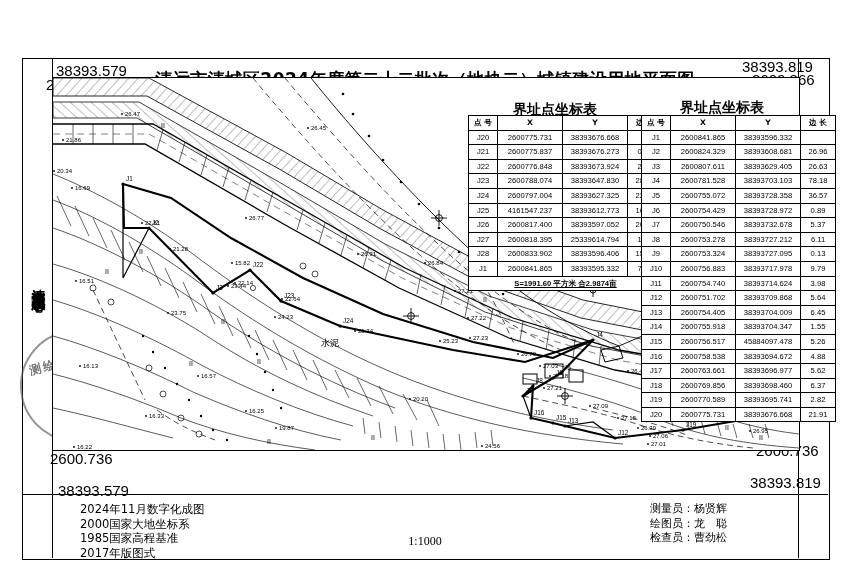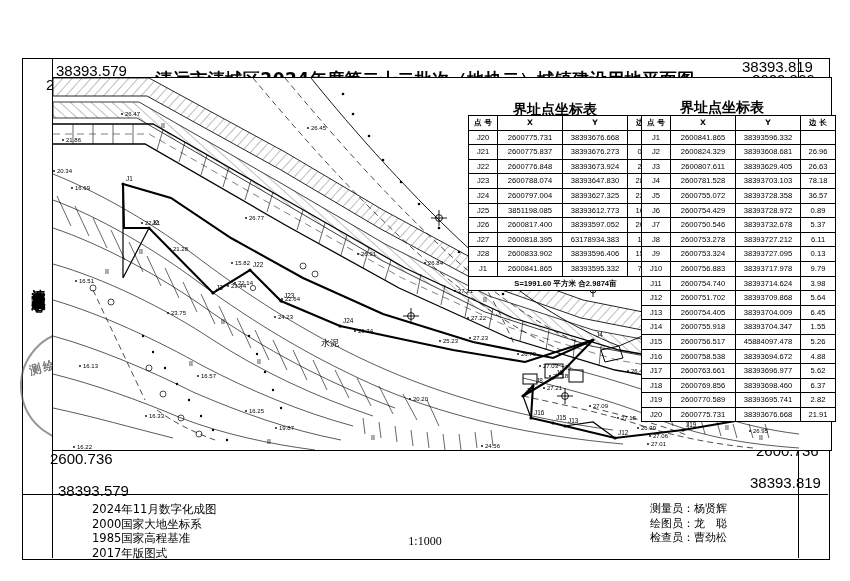--- a/index.html
+++ b/index.html
@@ -9,21 +9,21 @@
 
   
   .title{position:absolute;left:0;top:25px;width:850px;text-align:center;
          font-size:17px;font-weight:bold;letter-spacing:.5px;
          font-family:"DejaVu Sans",sans-serif;margin-top:43px;}
 
   
   .frame-outer{position:absolute;left:22px;top:58px;width:806px;height:500px;
                border:1.6px solid #000;}
   .map-frame{position:absolute;left:52px;top:77px;width:746px;height:372px;
-             border:1.4px solid #000;overflow:hidden;background:#fff;padding-left:32px;}
+             border:1.4px solid #000;overflow:hidden;background:#fff;}
   .sep-line{position:absolute;left:22px;top:494px;width:806px;height:0;
             border-top:1.4px solid #000;}
   .inner-v-left{position:absolute;left:52px;top:58px;width:0;height:500px;
             border-left:1.2px solid #000;}
   .inner-v-right{position:absolute;left:798px;top:58px;width:0;height:500px;
             border-left:1.2px solid #000;}
 
   
   .corner{position:absolute;font-size:15px;font-family:"Liberation Sans",sans-serif;
           white-space:nowrap;}
@@ -61,25 +61,25 @@
   .cap-right{left:680px;top:99px;}
   table.coord{border-collapse:collapse;background:#1d4ed8;}
   table.coord td,table.coord th{border:.8px solid #000;font-size:7.6px;
        font-family:"Liberation Sans",sans-serif;padding:0 2px;height:13.6px;
        line-height:13.6px;text-align:center;white-space:nowrap;background:#fff;}
   table.coord th{font-weight:bold;font-family:"DejaVu Sans",sans-serif;font-size:7.6px;}
   .col-pt{width:24px;}
   .col-xy{width:60px;}
   .col-len{width:30px;}
   .area-row td{font-size:7.8px;font-weight:bold;height:15px;
-               font-family:"DejaVu Sans",sans-serif;}
+               font-family:"DejaVu Sans",sans-serif;text-decoration:underline;}
   .len-cell{border-top:none!important;border-bottom:none!important;}
 
   
-  .foot-left{position:absolute;left:92px;top:502px;font-size:11.5px;
+  .foot-left{position:absolute;left:80px;top:502px;font-size:11.5px;
              line-height:14.5px;font-family:"DejaVu Sans",sans-serif;}
   .foot-scale{position:absolute;left:0;top:534px;width:850px;text-align:center;
               font-size:12px;font-family:"Liberation Serif",serif;}
   .foot-right{position:absolute;left:650px;top:502px;font-size:11px;
               line-height:14.5px;font-family:"DejaVu Sans",sans-serif;}
   .foot-right div{white-space:nowrap;}
 
   
   svg.mapsvg{position:absolute;left:0;top:0;width:746px;height:372px;}
   .mt{font-size:6px;font-family:"Liberation Sans",sans-serif;fill:#000;}
@@ -508,34 +508,34 @@
             <td class="col-len">28.41</td>
           </tr>
           <tr>
             <td class="col-pt">J24</td>
             <td class="col-xy">2600797.004</td>
             <td class="col-xy">38393627.325</td>
             <td class="col-len">22.37</td>
           </tr>
           <tr>
             <td class="col-pt">J25</td>
-            <td class="col-xy">3851198.085</td>
+            <td class="col-xy">4161547.237</td>
             <td class="col-xy">38393612.773</td>
             <td class="col-len">16.58</td>
           </tr>
           <tr>
             <td class="col-pt">J26</td>
             <td class="col-xy">2600817.400</td>
             <td class="col-xy">38393597.052</td>
             <td class="col-len">20.06</td>
           </tr>
           <tr>
             <td class="col-pt">J27</td>
             <td class="col-xy">2600818.395</td>
-            <td class="col-xy">63178934.383</td>
+            <td class="col-xy">25339614.794</td>
             <td class="col-len">1.60</td>
           </tr>
           <tr>
             <td class="col-pt">J28</td>
             <td class="col-xy">2600833.902</td>
             <td class="col-xy">38393596.406</td>
             <td class="col-len">15.52</td>
           </tr>
           <tr>
             <td class="col-pt">J1</td>

